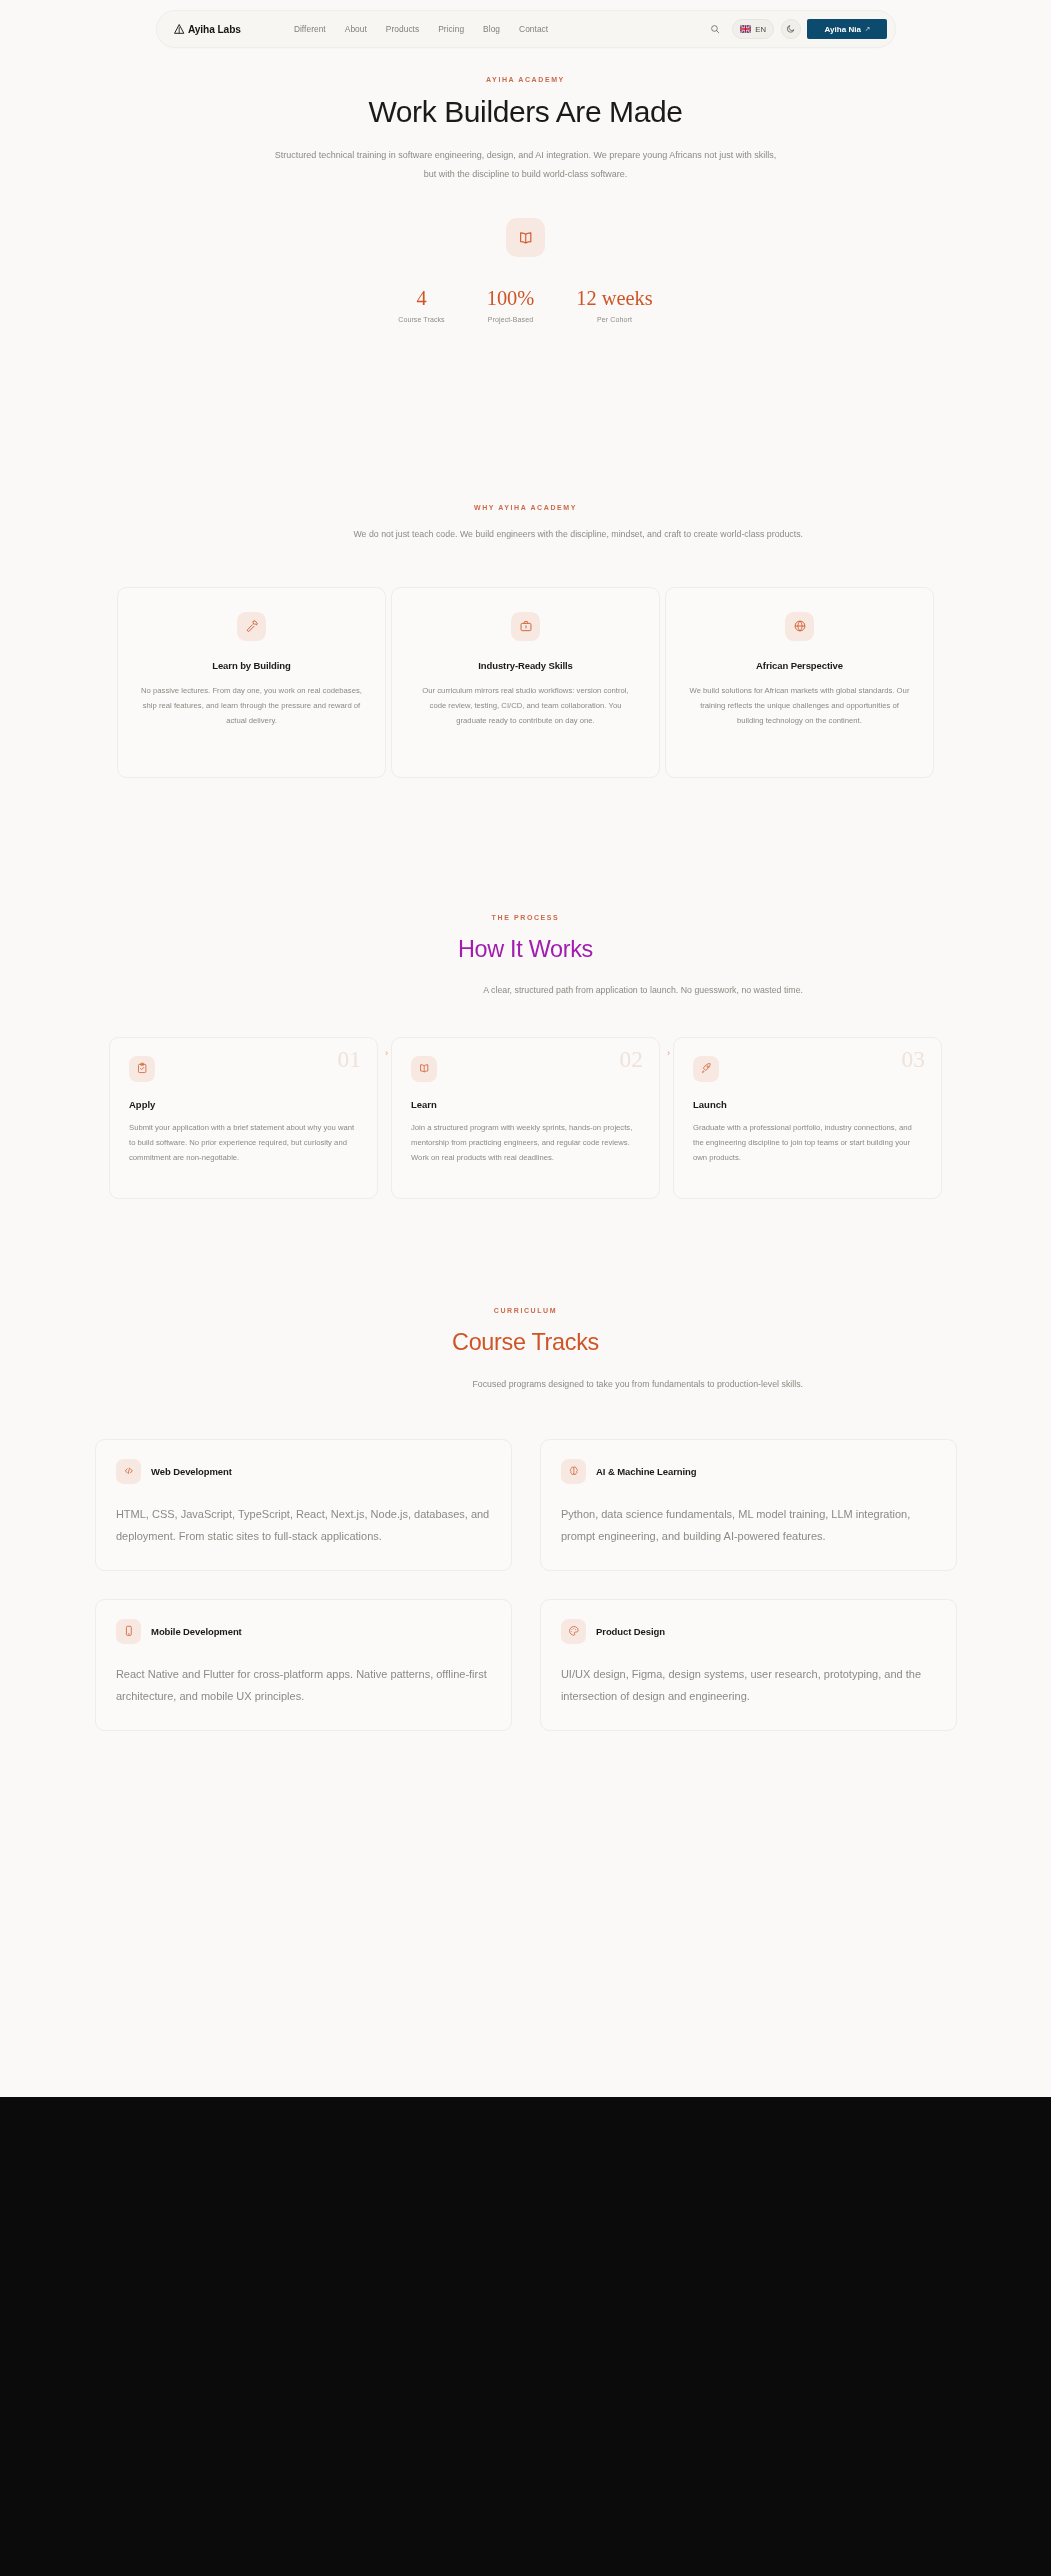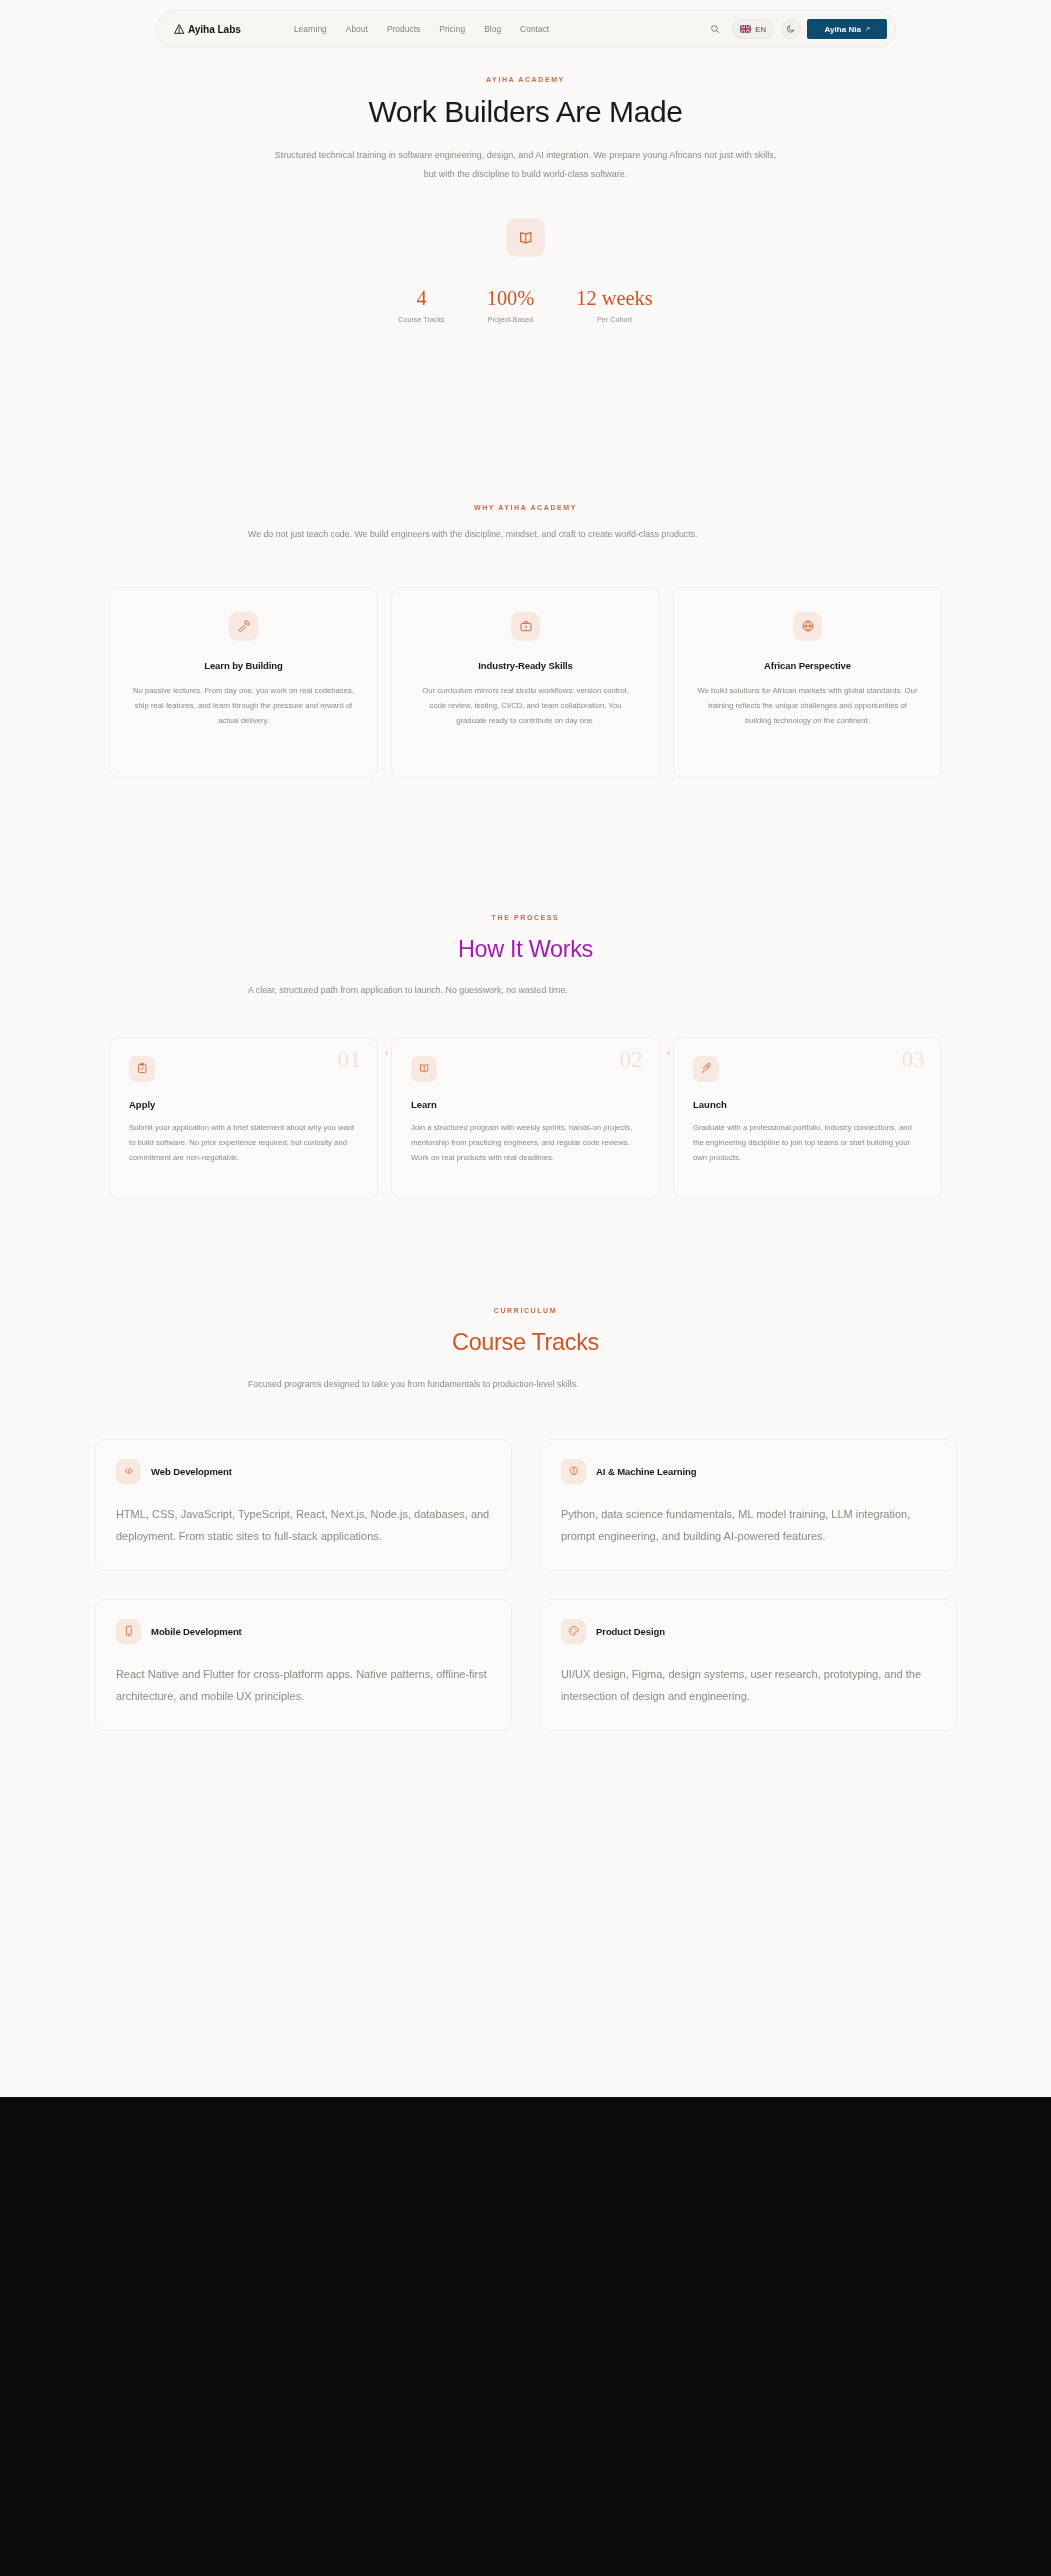--- a/index.html
+++ b/index.html
@@ -68,21 +68,21 @@
     font-family: "Liberation Sans", sans-serif;
   }
   .h2 { font-size: 23.4px; font-weight: 400; color: #a21caf; text-align: center; letter-spacing: -0.3px; }
   .h2.accent { color: #cf5426; }
   .lede {
     font-size: 9px; color: #8d8a84; line-height: 2.05;
     text-align: center; max-width: 504px; margin: 0 auto;
   }
   .sub {
     font-size: 8.8px; color: #8d8a84; line-height: 2.0;
-    text-align: left; max-width: 555px; margin: 0 auto;
+    text-align: right; max-width: 555px; margin: 0 auto;
   }
 
   
   .hero { position: absolute; top: 76px; left: 0; width: 1051px; }
   .hero .eyebrow { margin-bottom: 11.7px; }
   .hero .h1 { margin-bottom: 17.5px; }
   .hero-icon {
     width: 39px; height: 39px; border-radius: 11px;
     background: #f7e9e2;
     display: flex; align-items: center; justify-content: center;
@@ -95,21 +95,21 @@
     font-size: 20.4px; color: #cf5426; font-weight: 400; line-height: 1;
   }
   .stat-label { font-size: 7px; color: #908d87; margin-top: 8px; letter-spacing: 0.1px; }
 
   
   .why { position: absolute; top: 504px; left: 0; width: 1051px; }
   .why .eyebrow { margin-bottom: 14.6px; }
   .why .h2 { margin-bottom: 20.4px; }
 
   .cards3 {
-    display: flex; gap: 13px; justify-content: center;
+    display: flex; gap: 5px; justify-content: center;
     margin-top: 44px;
   }
   .card3 {
     width: 269px; min-height: 191px;
     background: #fbfaf8;
     border: 0.7px solid #f0ece8;
     border-radius: 9.5px;
     padding: 23.4px 22px 22px;
     display: flex; flex-direction: column; align-items: center;
   }
@@ -196,21 +196,21 @@
   <nav class="nav">
     <div class="brand">
       <svg class="brand-mark" viewBox="0 0 24 24" fill="none">
         <path d="M12 3 L21 20 H3 Z" stroke="#17160f" stroke-width="1.8" stroke-linejoin="round"></path>
         <path d="M12 8 V20" stroke="#17160f" stroke-width="1.6"></path>
       </svg>
       <span class="brand-name">Ayiha Labs</span>
     </div>
 
     <div class="nav-links">
-      <a class="nav-link">Learning</a>
+      <a class="nav-link">Different</a>
       <a class="nav-link">About</a>
       <a class="nav-link">Products</a>
       <a class="nav-link">Pricing</a>
       <a class="nav-link">Blog</a>
       <a class="nav-link">Contact</a>
     </div>
 
     <div class="nav-right">
       <div class="icon-btn">
         <svg width="10.2" height="10.2" viewBox="0 0 24 24" fill="none">

